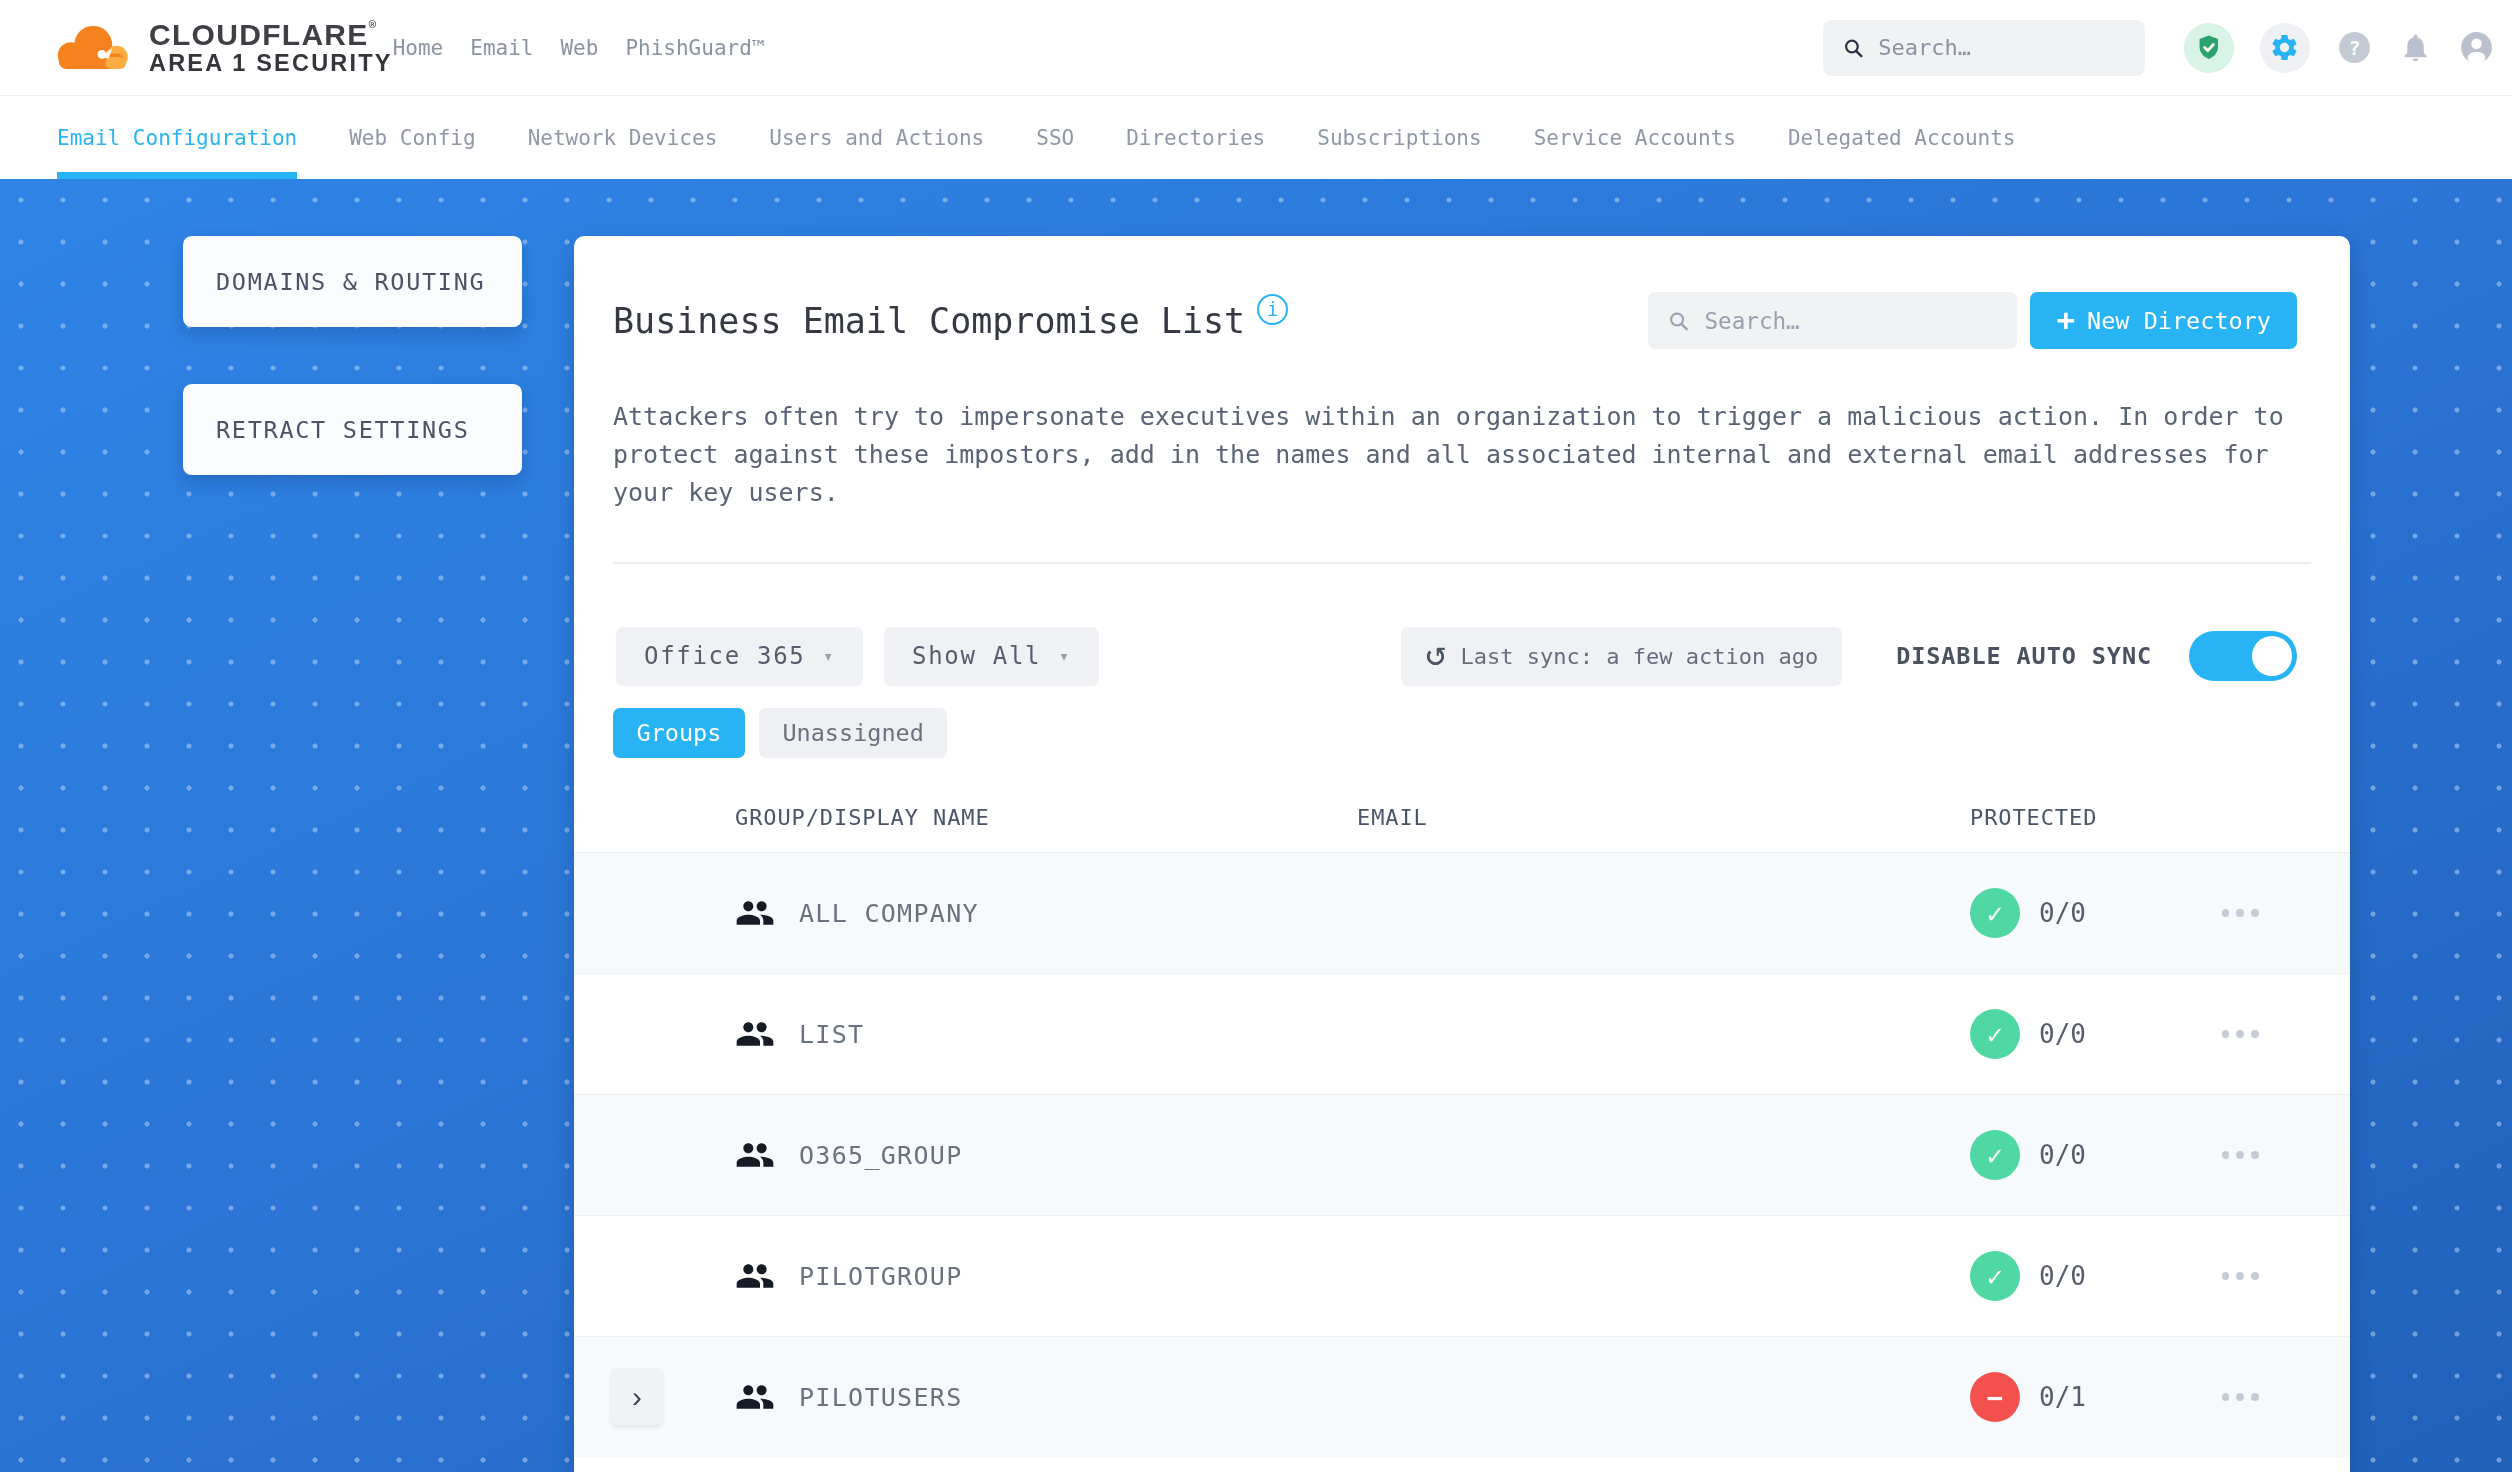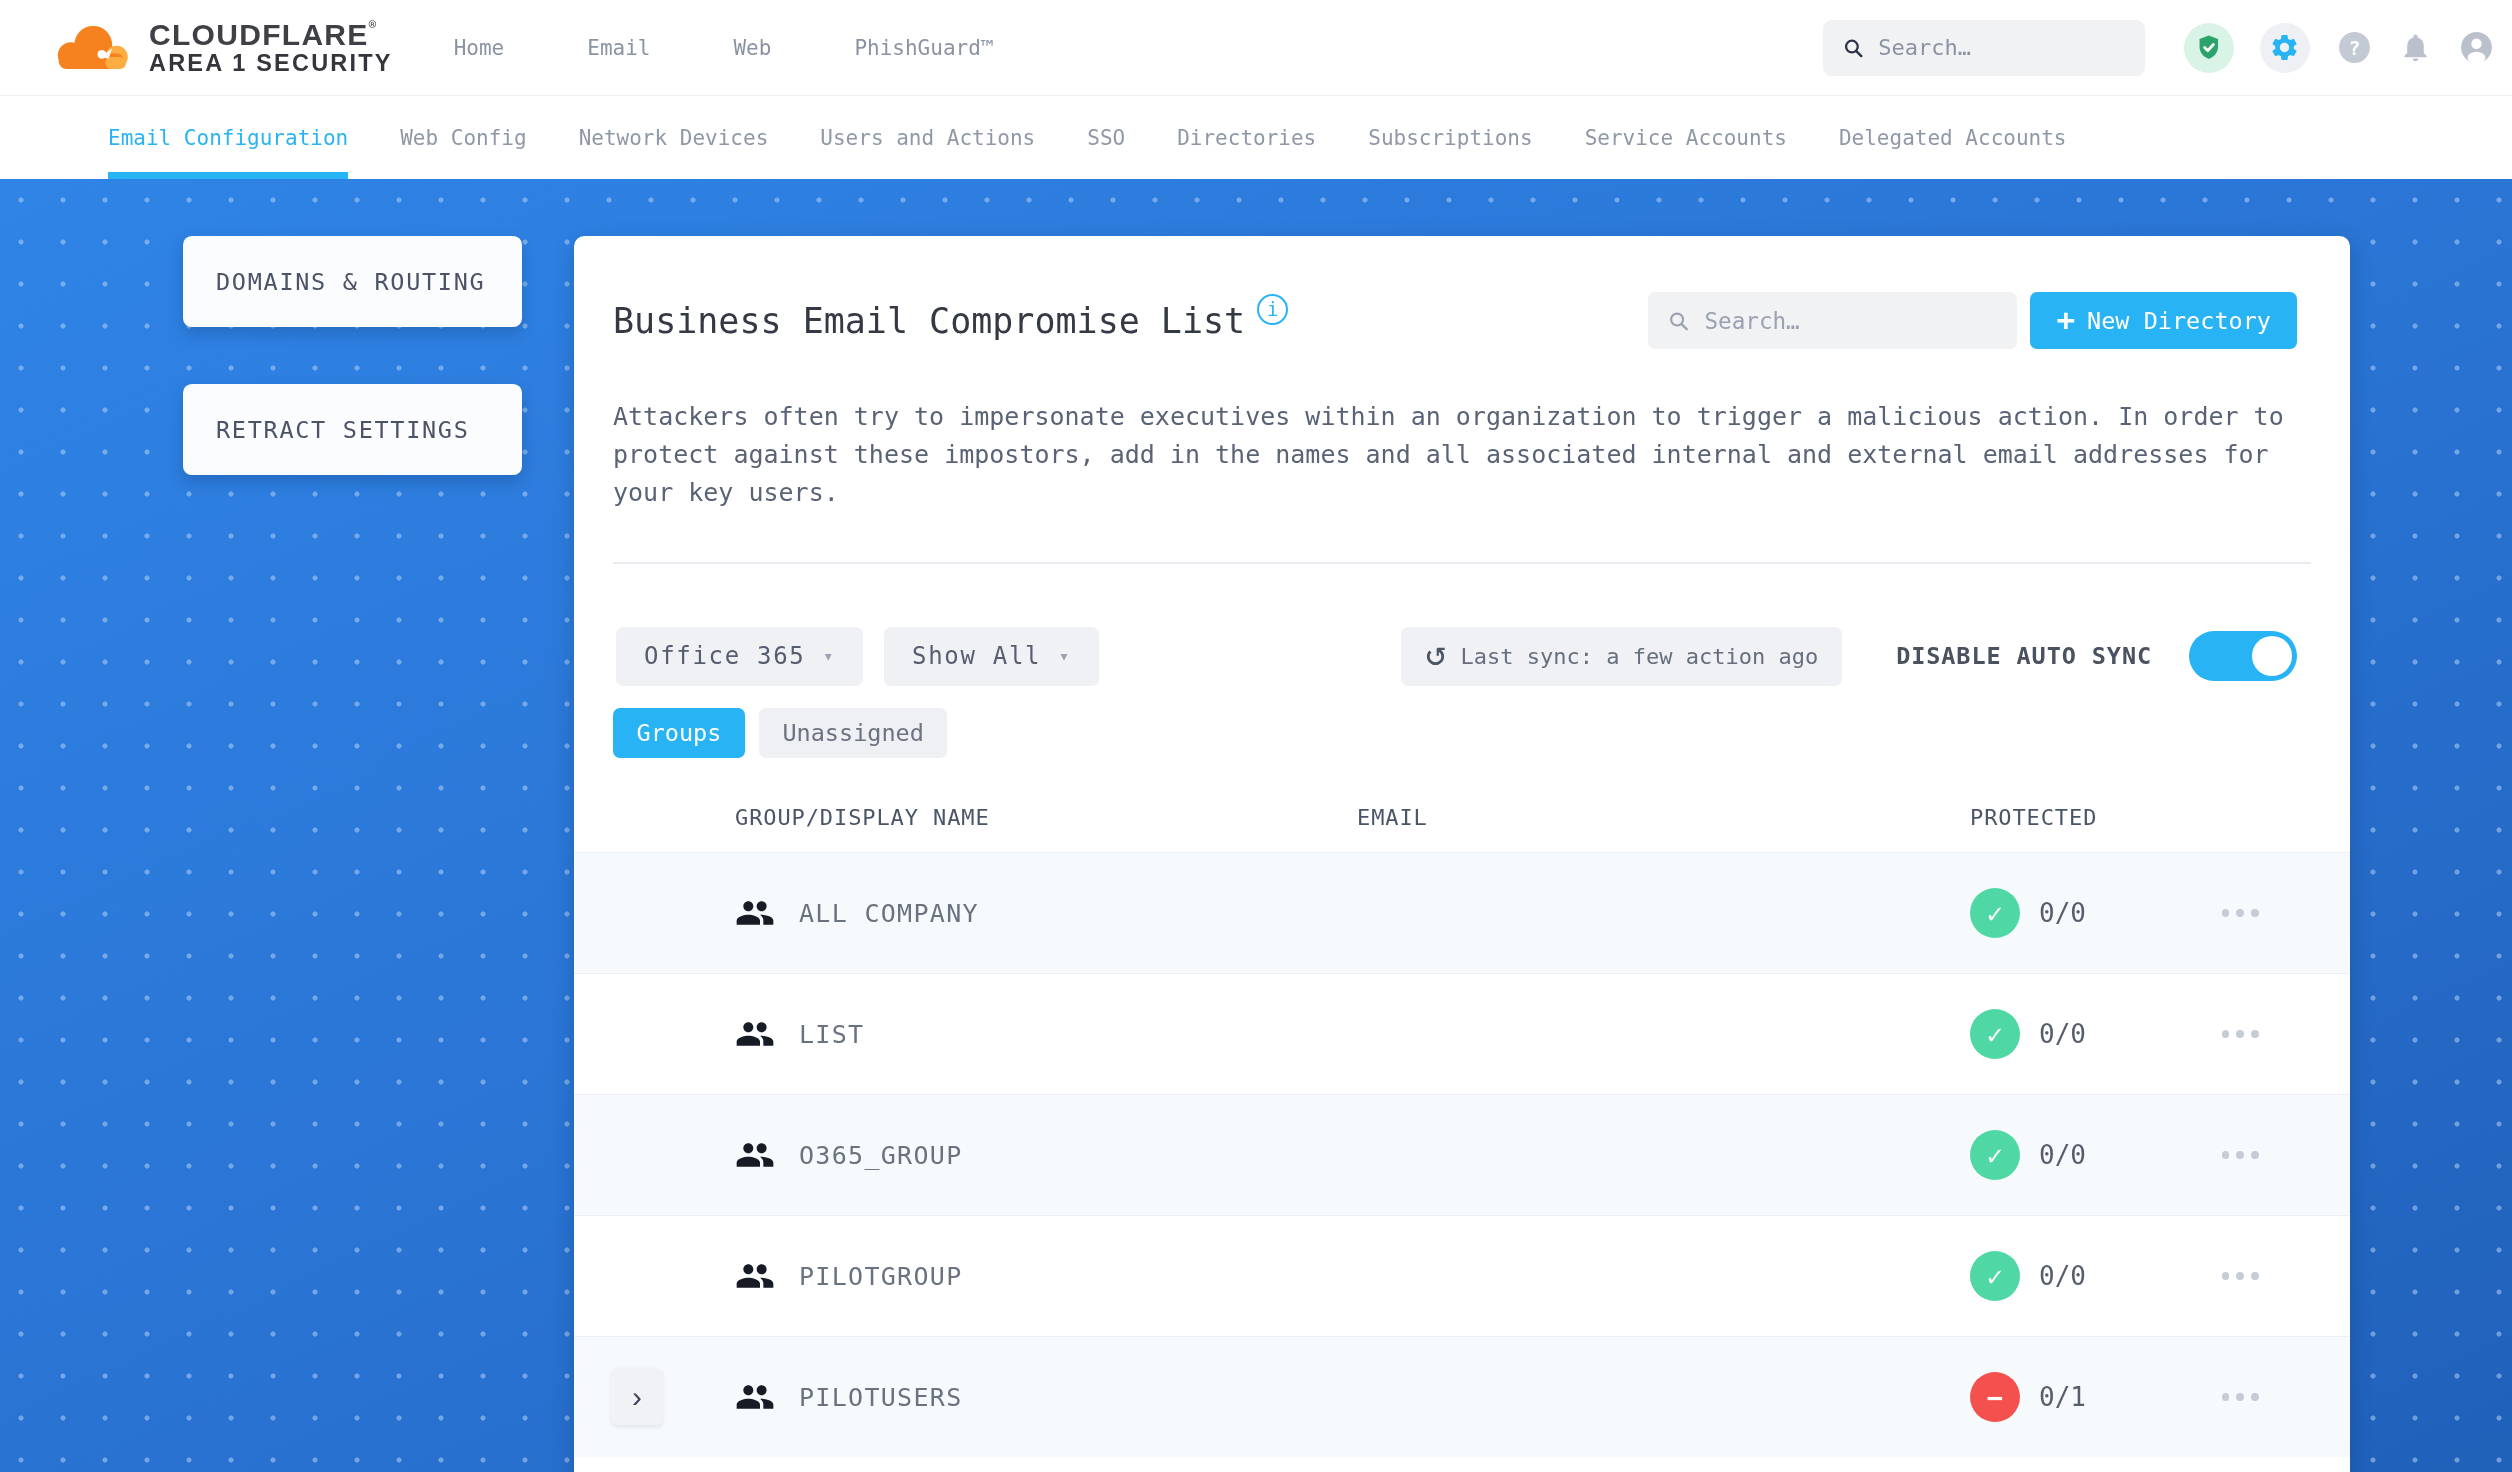--- a/index.html
+++ b/index.html
@@ -14,32 +14,32 @@
   body{font-family:var(--mono);}
   .page{position:relative;width:2512px;height:1420px;background:#fff}
 
   
   .topbar{height:96px;background:#fff;display:flex;align-items:center;padding:0 17.4px 0 48px;border-bottom:1.7px solid #eceff3}
   .brand{display:flex;align-items:center;gap:14px}
   .brand-text{display:flex;flex-direction:column;line-height:1.05}
   .brand-name{font-family:var(--sans);font-weight:bold;font-size:30px;letter-spacing:1.3px;color:#3f4046}
   .brand-mark{font-size:12px;vertical-align:top;color:#3f4046}
   .brand-sub{font-family:var(--sans);font-weight:bold;font-size:23.5px;letter-spacing:2.2px;color:#35363c}
-  .topnav{display:flex;gap:83px;margin-left:61px}
+  .topnav{display:flex;gap:27px;}
   .topnav a{font-size:21px;color:#8b93a3;text-decoration:none;cursor:pointer}
   .top-search{margin-left:auto;width:322px;height:56px;background:#f1f2f4;border-radius:8.7px;display:flex;align-items:center;padding:0 19px;gap:14px}
   .top-search input{border:none;background:transparent;outline:none;font-family:var(--mono);font-size:22px;color:#3c4257;width:100%}
   .top-search input::placeholder{color:#8b93a3}
   .icon-cluster{display:flex;align-items:center;gap:26px;margin-left:39px}
   .round-ic{border-radius:50%;display:flex;align-items:center;justify-content:center;cursor:pointer}
   .ic-shield{width:50px;height:50px;background:#d9f3e6}
   .ic-gear{width:50px;height:50px;background:#eef0f3}
 
   
-  .tabsbar{height:83px;background:#fff;display:flex;align-items:stretch;padding-left:108px;gap:52px}
+  .tabsbar{height:83px;background:#fff;display:flex;align-items:stretch;padding-left:57px;gap:52px}
   .tab{display:flex;align-items:center;font-size:21px;color:#9097a6;position:relative;cursor:pointer}
   .tab.active{color:var(--accent)}
   .tab.active::after{content:"";position:absolute;left:0;right:0;bottom:0;height:7px;background:var(--accent)}
 
   
   .workspace{height:1294px;display:flex;align-items:flex-start;padding-top:57px;
     background-image:radial-gradient(circle,rgba(190,215,245,.5) 2.3px,transparent 2.8px),linear-gradient(155deg,#2f84e6 0%,#2a74d4 50%,#2061ba 100%);
     background-size:42px 42px,cover}
 
   

